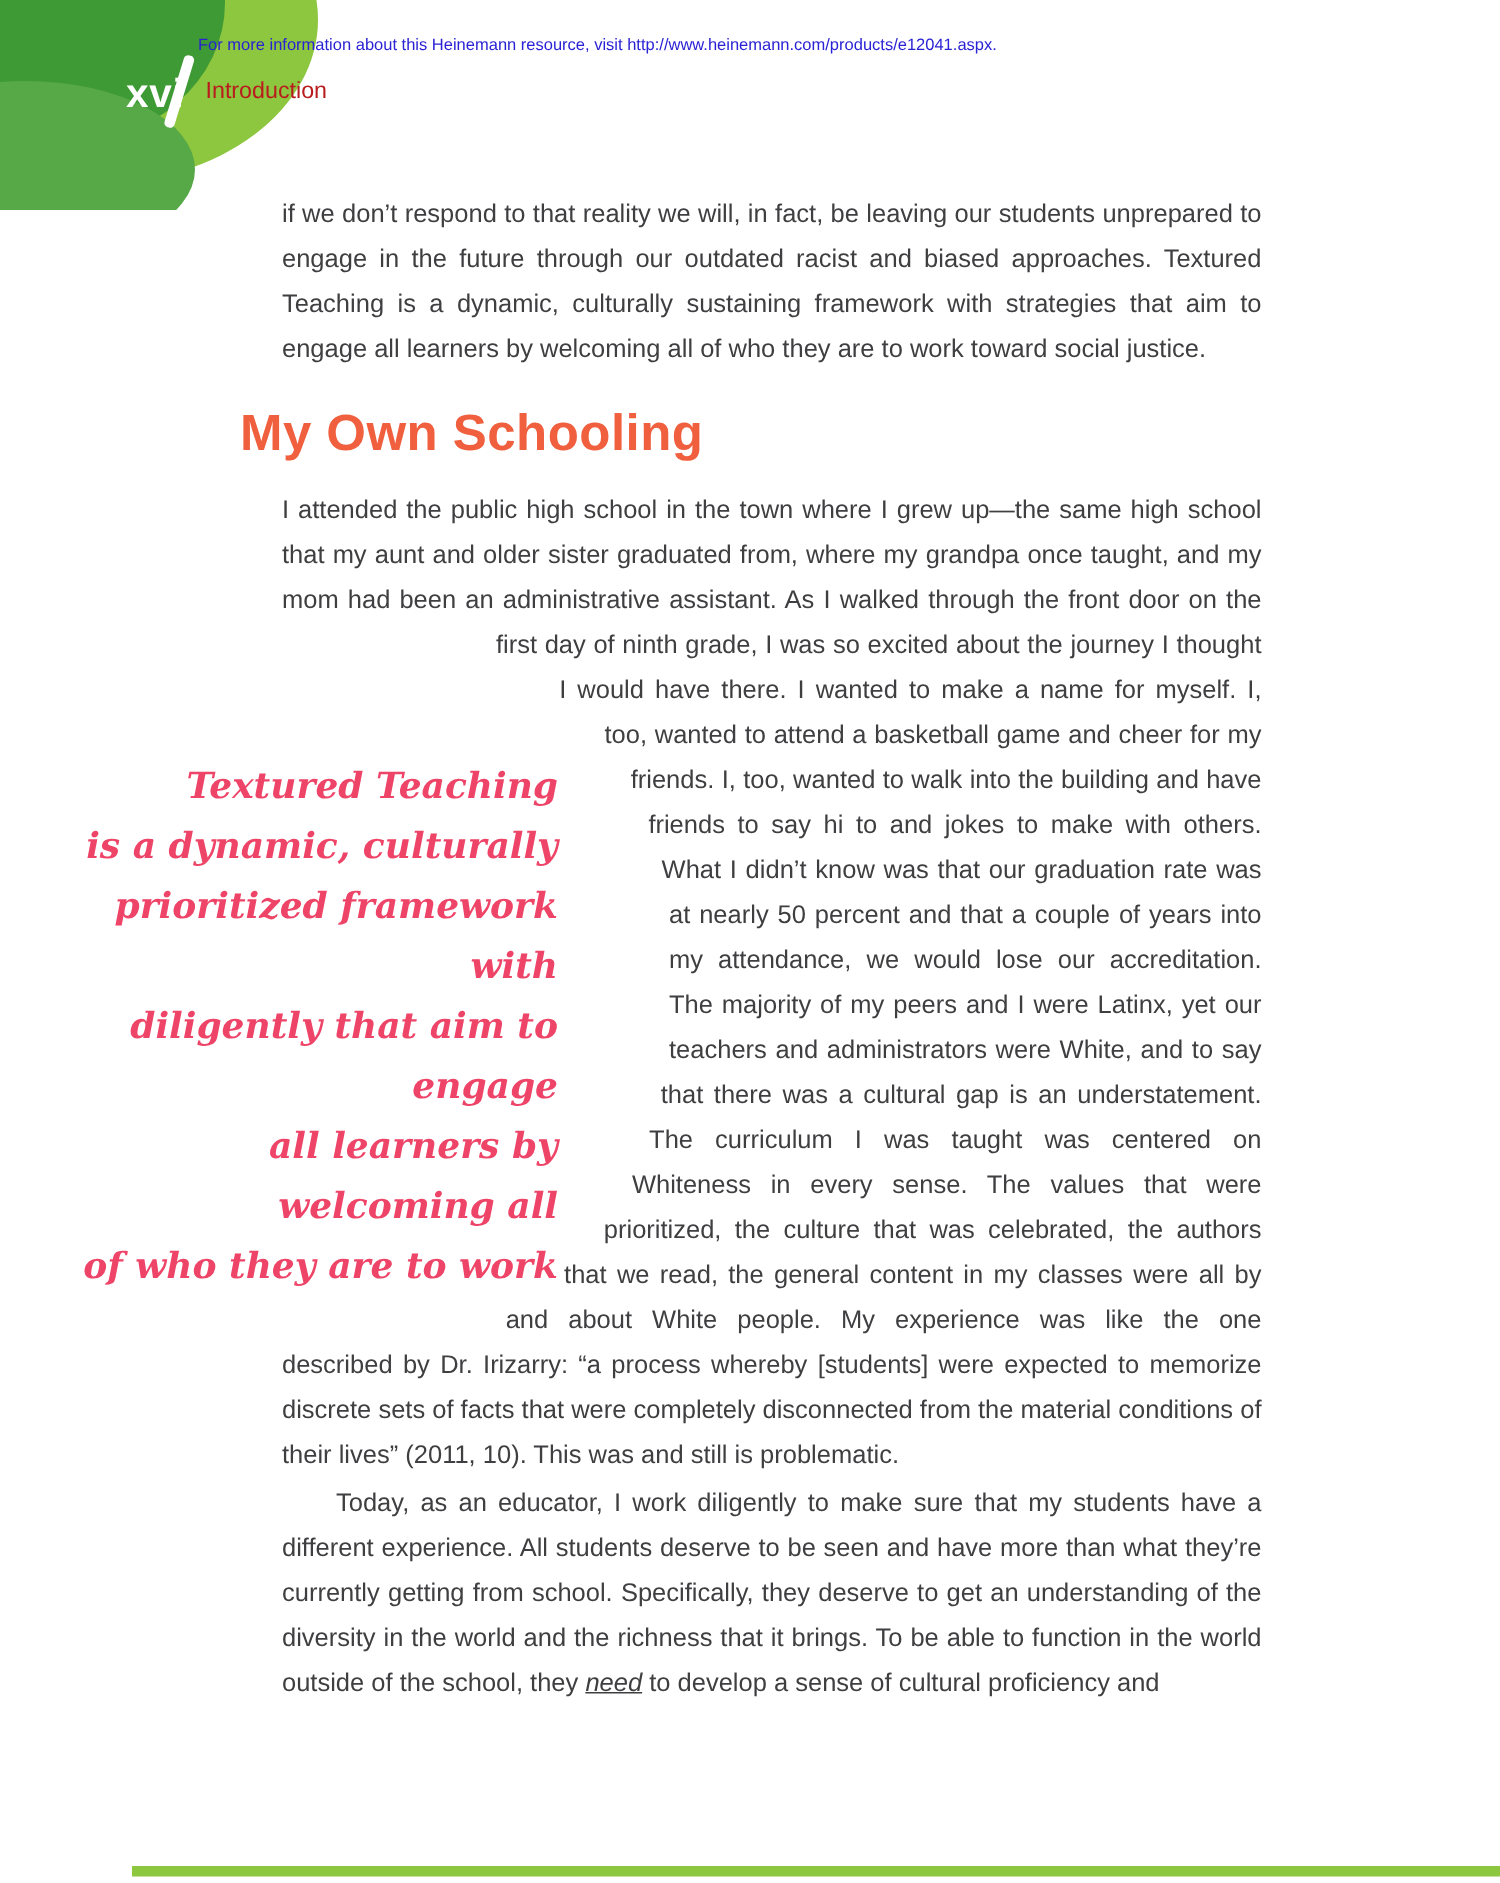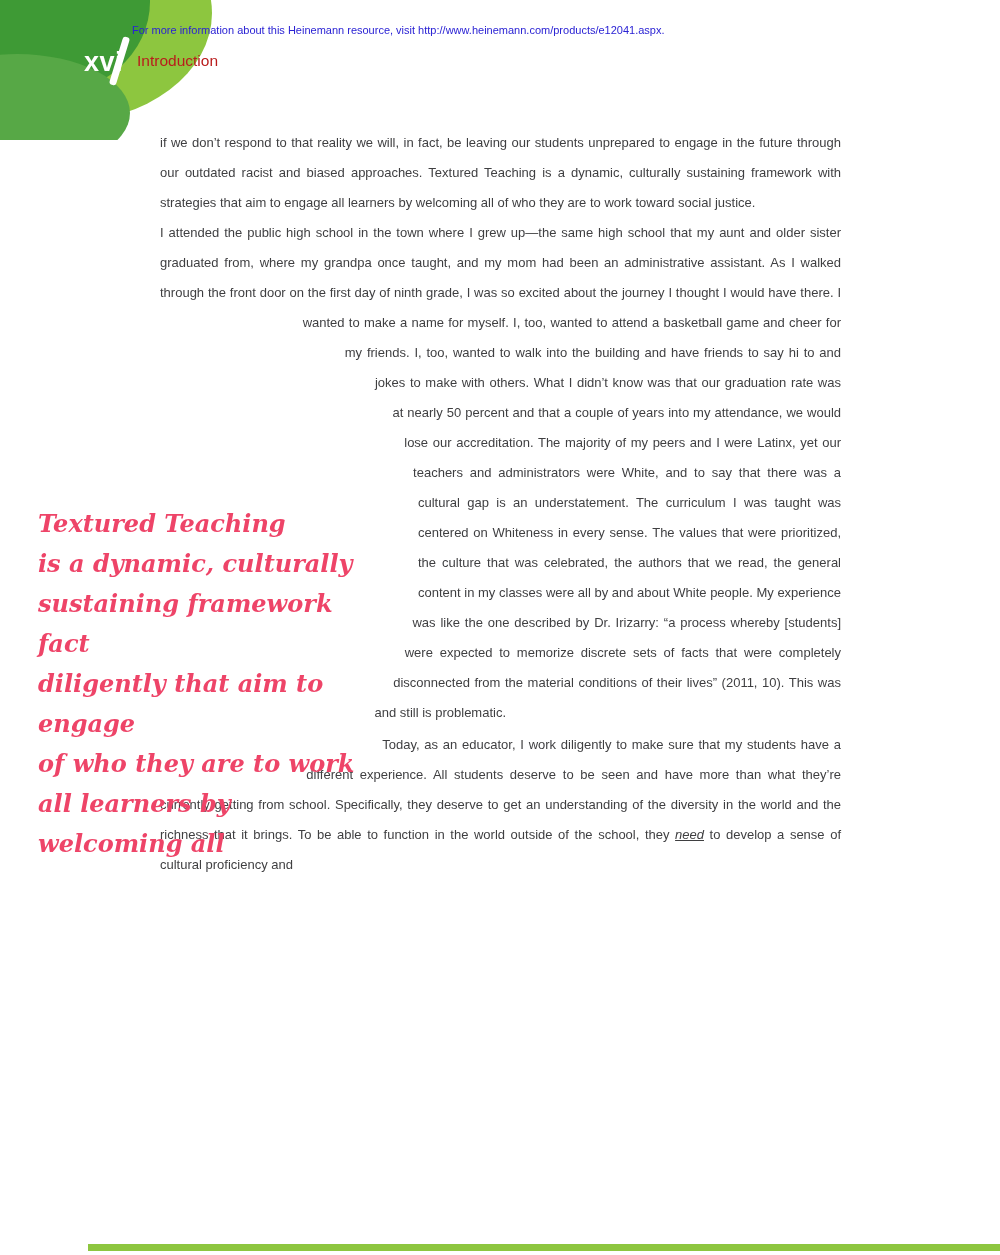--- a/index.html
+++ b/index.html
@@ -45,43 +45,44 @@
   .header-link{
     position:absolute;left:132px;top:24px;
     color:var(--link-blue);font-size:11px;text-decoration:none;white-space:nowrap;
   }
 
   
   .main-col{
     position:absolute;left:160px;top:128px;width:681px;
   }
   .body-par{
-    font-size:13px;line-height:30px;text-align:justify;
+    font-size:17px;line-height:30px;text-align:justify;
     color:var(--body-text);
+    margin-left:28px;
   }
   .section-heading{
     margin-top:22px;margin-bottom:16px;
     color:var(--orange);font-size:34px;font-weight:bold;letter-spacing:.3px;
   }
   
   .quote-shape{
     float:left;width:258px;height:552px;
     shape-outside:polygon(0px 116px,132px 120px,176px 150px,208px 180px,
       226px 210px,238px 240px,247px 270px,252px 300px,252px 360px,
       246px 392px,238px 422px,226px 452px,206px 482px,178px 512px,
       136px 542px,0px 548px);
     shape-margin:6px;
   }
   .par-3{text-indent:36px;margin-top:2px;}
   .italic-word{font-style:italic;text-decoration:underline;}
 
   
   .pull-quote{
     position:absolute;left:38px;top:504px;width:334px;
-    text-align:left;color:var(--pink);
+    text-align:right;color:var(--pink);
     font-family:"DejaVu Serif",cursive;font-style:italic;
     font-size:24px;line-height:40px;font-weight:bold;
   }
 
   
   .footer-bar{
     position:absolute;left:88px;top:1244px;width:912px;height:7px;
     background:var(--light-green);
   }
 </style>
@@ -96,32 +97,33 @@
 </div>
 
 <a class="header-link" href="#">For more information about this Heinemann resource, visit http://www.heinemann.com/products/e12041.aspx.</a>
 <div class="page-number">xvi</div>
 <div class="section-label">Introduction</div>
 
 <div class="main-col">
 
   <p class="body-par">if we don’t respond to that reality we will, in fact, be leaving our students unprepared to engage in the future through our outdated racist and biased approaches. Textured Teaching is a dynamic, culturally sustaining framework with strategies that aim to engage all learners by welcoming all of who they are to work toward social justice.</p>
 
+  <h1 class="section-heading">My Own Schooling</h1>
 
   <p class="body-par">
     <span class="quote-shape"></span><span>I attended the public high school in the town where I grew up—the same high school that my aunt and older sister graduated from, where my grandpa once taught, and my mom had been an administrative assistant. As I walked through the front door on the first day of ninth grade, I was so excited about the journey I thought I would have there. I wanted to make a name for myself. I, too, wanted to attend a basketball game and cheer for my friends. I, too, wanted to walk into the building and have friends to say hi to and jokes to make with others. What I didn’t know was that our graduation rate was at nearly 50 percent and that a couple of years into my attendance, we would lose our accreditation. The majority of my peers and I were Latinx, yet our teachers and administrators were White, and to say that there was a cultural gap is an understatement. The curriculum I was taught was centered on Whiteness in every sense. The values that were prioritized, the culture that was celebrated, the authors that we read, the general content in my classes were all by and about White people. My experience was like the one described by Dr. Irizarry: “a process whereby [students] were expected to memorize discrete sets of facts that were completely disconnected from the material conditions of their lives” (2011, 10). This was and still is problematic.</span>
   </p>
 
   <p class="body-par par-3">
     <span>Today, as an educator, I work diligently to make sure that my students have a different experience. All students deserve to be seen and have more than what they’re currently getting from school. Specifically, they deserve to get an understanding of the diversity in the world and the richness that it brings. To be able to function in the world outside of the school, they </span><span class="italic-word">need</span><span> to develop a sense of cultural proficiency and</span>
   </p>
 </div>
 
 <div class="pull-quote">
   <div>Textured Teaching</div>
   <div>is a dynamic, culturally</div>
-  <div>sustaining framework fact</div>
+  <div>prioritized framework with</div>
   <div>diligently that aim to engage</div>
+  <div>all learners by welcoming all</div>
   <div>of who they are to work</div>
-  <div>all learners by welcoming all</div>
 </div>
 
 <div class="footer-bar"></div>
 
 </body></html>

